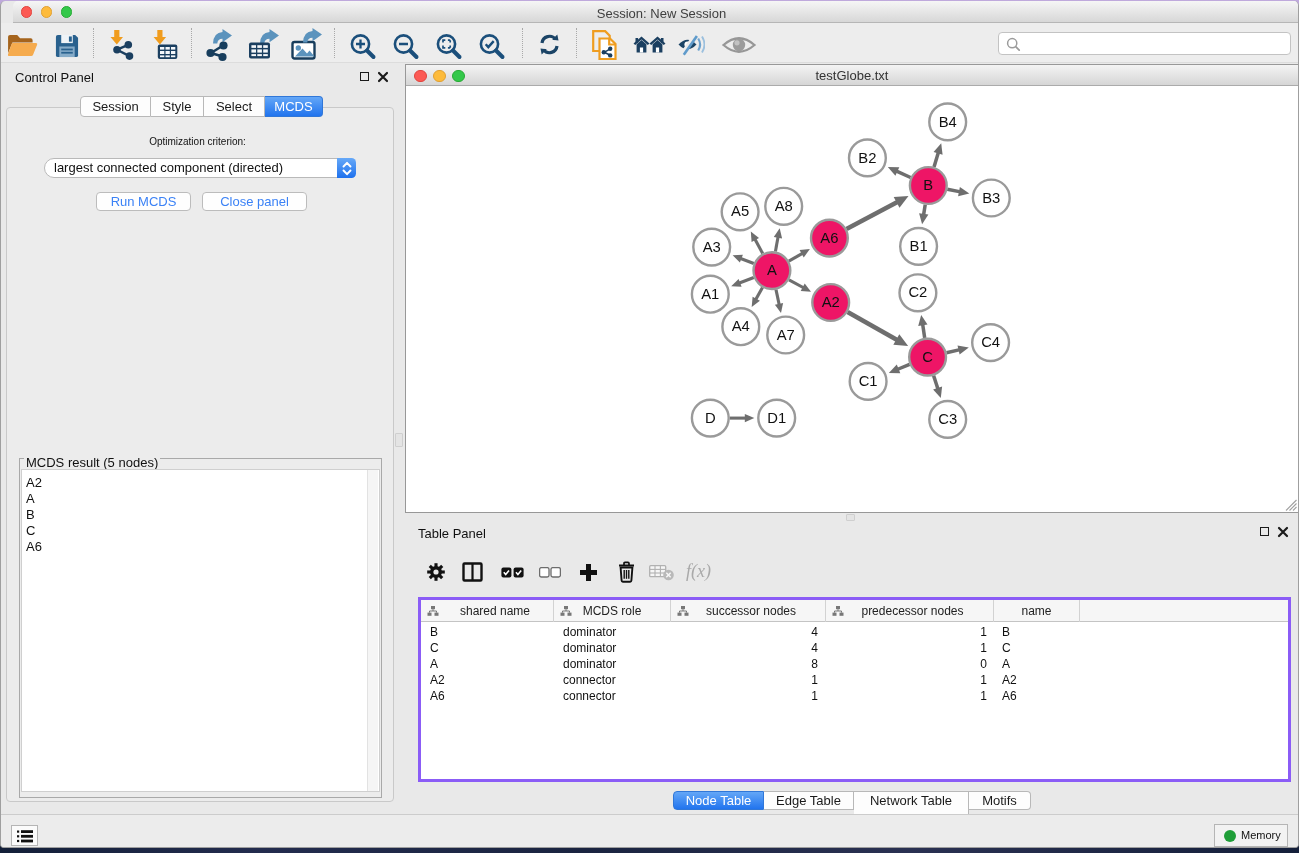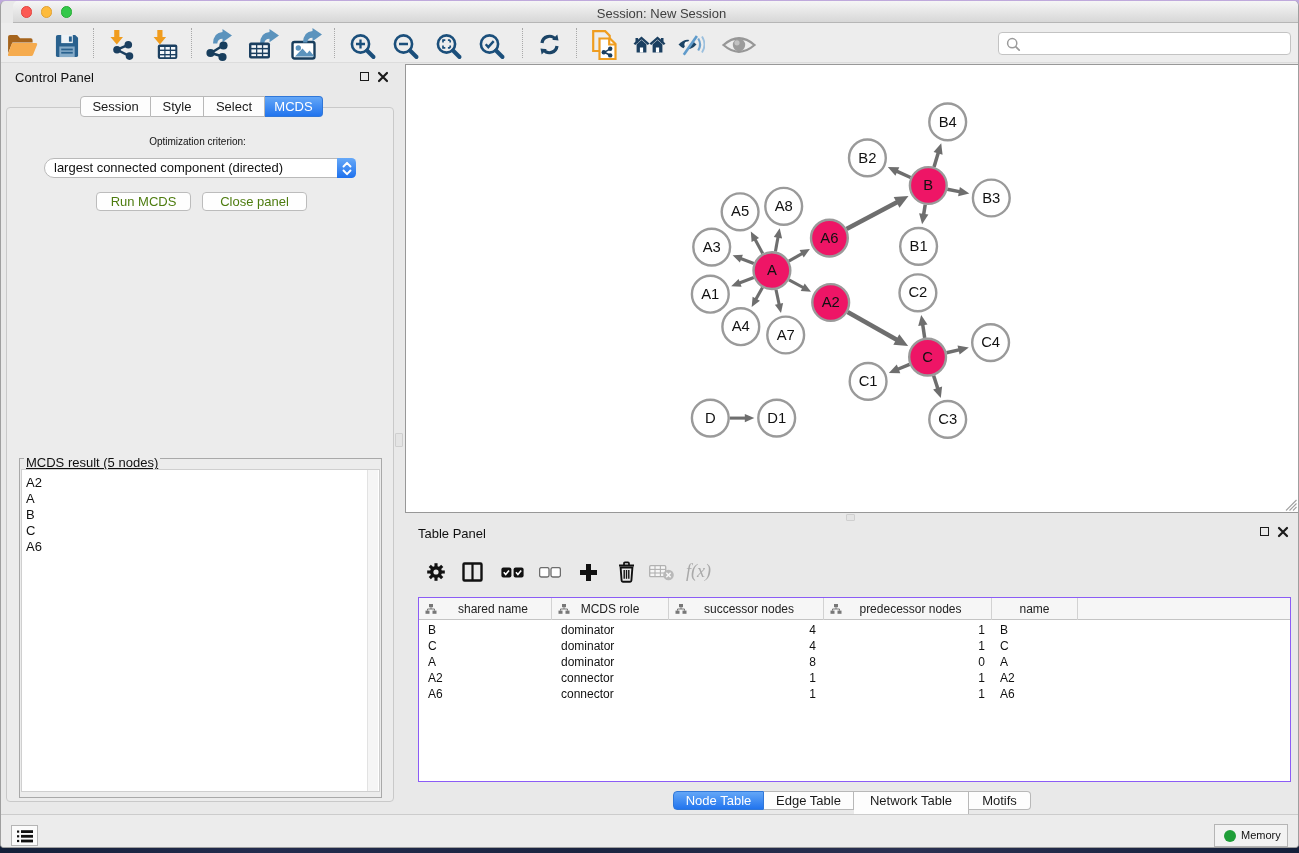--- a/index.html
+++ b/index.html
@@ -31,51 +31,51 @@
 .paneicon-sq { position:absolute; width:9px; height:9px; border:1.6px solid #1a1a1a; background:transparent; }
 #cp-pane { position:absolute; left:5px; top:44px; width:388px; height:695px;
   border:1px solid #c9c9c9; border-radius:4px; background:#ececec; }
 .segbar { position:absolute; display:flex; height:21px; }
 .seg { height:21px; background:#fdfdfd; border:1px solid #b8b8b8; border-left:none;
   font-size:13px; color:#1a1a1a; text-align:center; line-height:20px; white-space:nowrap; }
 .seg.first { border-left:1px solid #b8b8b8; border-radius:4px 0 0 4px; }
 .seg.last { border-radius:0 4px 4px 0; }
 .seg.sel { background:linear-gradient(#64a7f7,#2174ee); border-color:#3077d8; color:#fff; }
 .btn { position:absolute; height:19px; background:#fefefe; border:1px solid #bcbcbc;
-  border-radius:4px; font-size:13px; color:#4d7c0f; text-align:center; line-height:17px; }
+  border-radius:4px; font-size:13px; color:#3b82f6; text-align:center; line-height:17px; }
 #combo { position:absolute; left:43px; top:95px; width:312px; height:20px;
   background:#fff; border:1px solid #b9b9b9; border-radius:10px; }
 #combo .txt { position:absolute; left:9px; top:1px; font-size:13px; color:#111; }
 #combo .cap { position:absolute; right:-1px; top:-1px; width:19px; height:20px;
   background:linear-gradient(#67a9f8,#1e71ee); border-radius:0 4.5px 4.5px 0; }
 #groupbox { position:absolute; left:18px; top:395px; width:363px; height:340px;
   border:1px solid #a9a9a9; }
 #grouplabel { position:absolute; left:4px; top:-4px; background:#ececec;
-  font-size:13px; color:#111; padding:0 2px;text-decoration:underline; }
+  font-size:13px; color:#111; padding:0 2px; }
 #mcdslist { position:absolute; left:1px; top:10px; width:359px; height:323px;
   background:#fff; border:1px solid #cfcfcf; font-size:13px; color:#111; padding-top:5px; }
 #mcdslist .it { padding-left:4px; height:16px; line-height:16px; }
 #mcdslist .sb { position:absolute; right:1px; top:0; width:11px; height:100%;
   background:#f5f5f5; border-left:1px solid #e2e2e2; }
 
 .grip { position:absolute; background:#e4e4e4; border:1px solid #cfcfcf; border-radius:1px; }
 
 #netwin { position:absolute; left:404px; top:1px; width:894px; height:449px;
   background:#fff; border:1px solid #989898; }
 #netwin .bar { position:absolute; left:0; top:0; width:100%; height:21px;
   background:linear-gradient(#f4f4f4,#d6d6d6); border-bottom:1px solid #ababab; }
 #netwin .t1 { left:8px; background:#fc5a54; border:1px solid #e1443e; width:12.5px; height:12.5px; top:4.5px;}
 #netwin .t2 { left:27px; background:#fdbb3c; border:1px solid #e0a032; width:12.5px; height:12.5px; top:4.5px;}
 #netwin .t3 { left:46px; background:#34c84a; border:1px solid #27aa35; width:12.5px; height:12.5px; top:4.5px;}
 #netwin .wt { position:absolute; top:3px; width:100%; text-align:center; font-size:13px; color:#333; }
 #graphsvg { position:absolute; left:0; top:22px; }
 
 #tp-title { position:absolute; left:417px; top:463px; font-size:13px; color:#111; }
 #tbl { position:absolute; left:417px; top:534px; width:873px; height:185px;
-  background:#fff; border:1px solid #8b5cf6; }
+  background:#fff; border:3px solid #8b5cf6; }
 #tblhead { position:absolute; left:0; top:0; width:100%; height:22px;
   background:#f6f6f6; border-bottom:1px solid #c4c4c4; }
 .hc { position:absolute; top:0; height:22px; border-right:1px solid #d2d2d2;
   font-size:12px; color:#222; text-align:center; line-height:22px; }
 .hicon { position:absolute; left:6px; top:5px; }
 .tr { position:absolute; left:0; width:100%; height:16px; font-size:12px; color:#111; }
 .tc { position:absolute; top:0; height:16px; line-height:16px; }
 
 #statusbar { position:absolute; left:0; top:813px; width:100%; height:34px;
   background:#ececec; border-top:1px solid #cccccc; }
@@ -293,20 +293,26 @@
     <div class="it">C</div>
     <div class="it">A6</div>
     <div class="sb"></div>
   </div>
 </div>
 
 <div class="grip" style="left:394px;top:370px;width:8px;height:14px"></div>
 <div class="grip" style="left:845px;top:451px;width:9px;height:7px"></div>
 
 <div id="netwin">
+  <div class="bar">
+    <div class="tl t1"></div>
+          <div class="tl t2"></div>
+          <div class="tl t3"></div>
+    <div class="wt">testGlobe.txt</div>
+  </div>
   <svg id="graphsvg" width="892" height="421" viewBox="0 0 892 421">
 <line x1="356.7" y1="166.5" x2="348.6" y2="151.5" stroke="#6e6e6e" stroke-width="3.1"></line>
 <polygon points="344.8,144.5 353.0,150.9 345.6,154.9" fill="#6e6e6e"></polygon>
 <line x1="369.4" y1="164.5" x2="372.2" y2="149.2" stroke="#6e6e6e" stroke-width="3.1"></line>
 <polygon points="373.7,141.3 376.1,151.4 367.8,149.9" fill="#6e6e6e"></polygon>
 <line x1="347.8" y1="176.5" x2="334.0" y2="171.2" stroke="#6e6e6e" stroke-width="3.1"></line>
 <polygon points="326.6,168.2 336.9,167.8 333.9,175.6" fill="#6e6e6e"></polygon>
 <line x1="347.8" y1="190.5" x2="332.7" y2="196.3" stroke="#6e6e6e" stroke-width="3.1"></line>
 <polygon points="325.2,199.2 332.6,191.9 335.6,199.7" fill="#6e6e6e"></polygon>
 <line x1="356.5" y1="200.6" x2="349.5" y2="213.1" stroke="#6e6e6e" stroke-width="3.1"></line>

